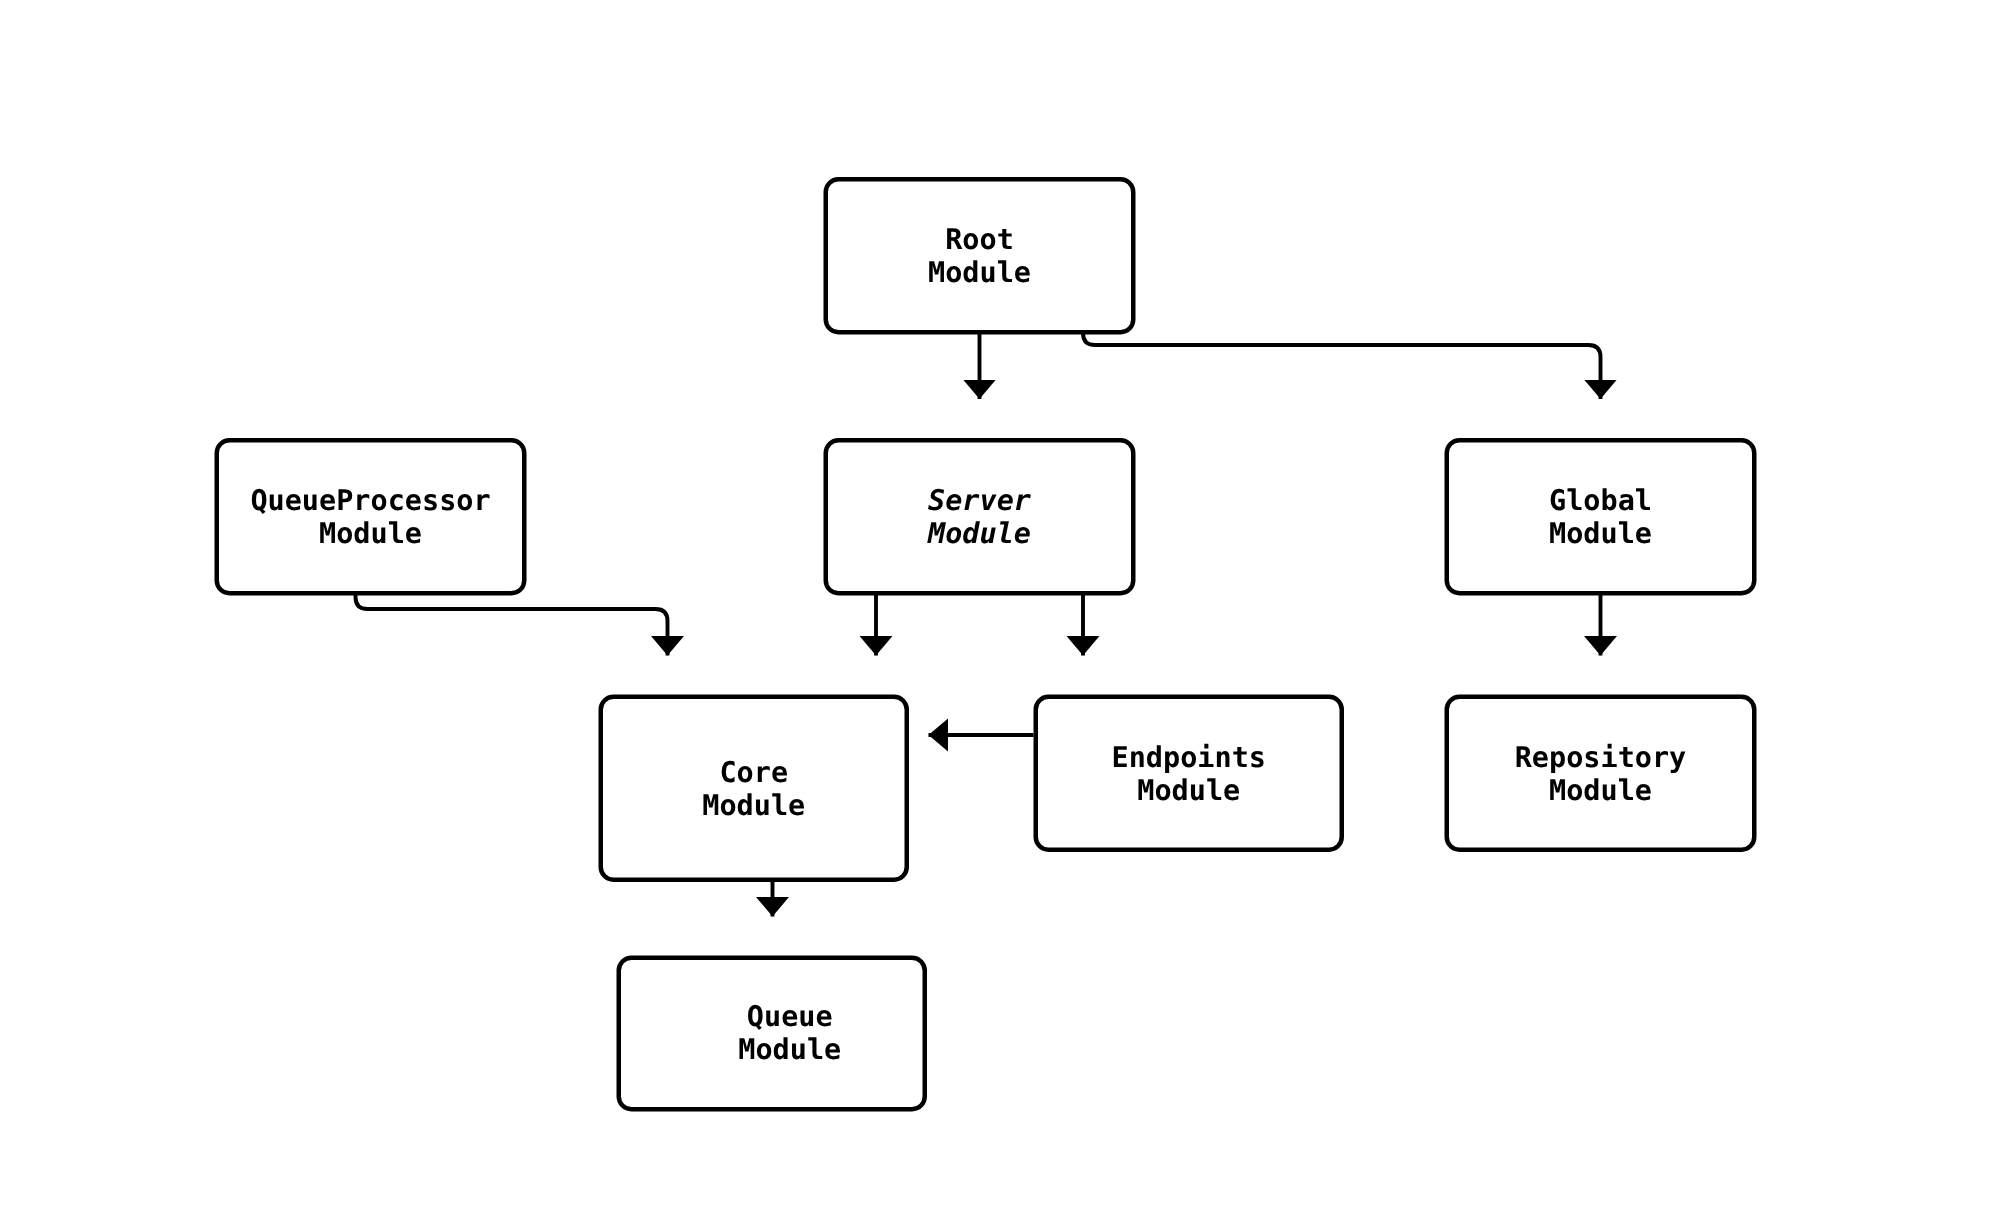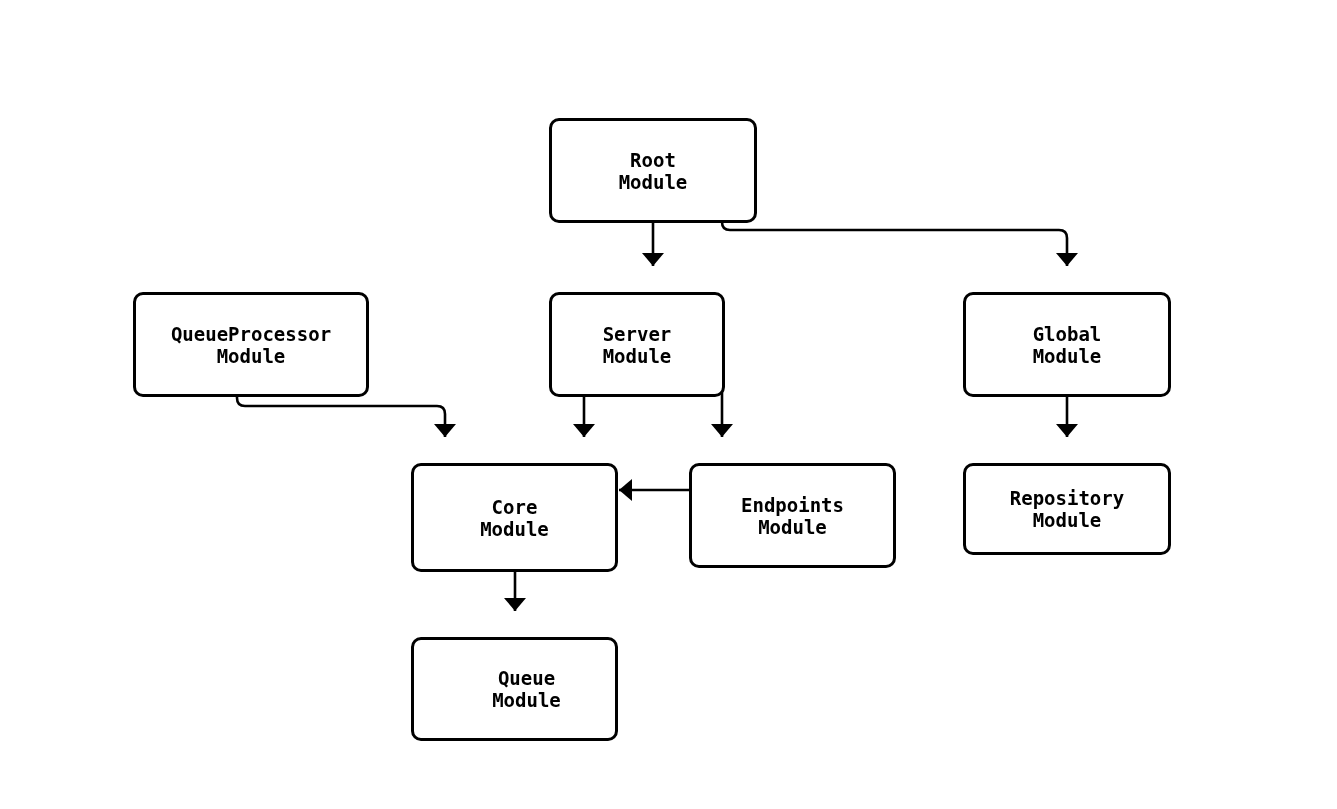--- a/index.html
+++ b/index.html
@@ -42,26 +42,26 @@
   .node .label {
     font-weight: 700;
     font-size: 19px;
     line-height: 22px;
     color: #000000;
     text-align: center;
     white-space: pre-line;
   }
   
   .n-root         { left: 549px; top: 93px;  width: 208px; height: 105px; }
-  .n-queueproc    { left: 133px; top: 267px; width: 236px; height: 105px; }
-  .n-server       { left: 549px; top: 267px; width: 176px; height: 105px; }
+  .n-queueproc    { left: 143px; top: 267px; width: 208px; height: 105px; }
+  .n-server       { left: 549px; top: 267px; width: 208px; height: 105px; font-style: italic; }
   .n-global       { left: 963px; top: 267px; width: 208px; height: 105px; }
-  .n-core         { left: 411px; top: 438px; width: 207px; height: 109px; }
+  .n-core         { left: 399px; top: 438px; width: 207px; height: 125px; }
   .n-endpoints    { left: 689px; top: 438px; width: 207px; height: 105px; }
-  .n-repository   { left: 963px; top: 438px; width: 208px; height: 92px; }
+  .n-repository   { left: 963px; top: 438px; width: 208px; height: 105px; }
   .n-queue        { left: 411px; top: 612px; width: 207px; height: 104px; padding-left: 24px; }
 </style>
 </head>
 <body>
 
 <div class="canvas">
 
   <svg class="edges-layer" viewBox="0 0 1337 809" xmlns="http://www.w3.org/2000/svg">
     <defs>
       <marker id="arrow" markerUnits="userSpaceOnUse" markerWidth="28" markerHeight="28" refX="13" refY="11" orient="auto">

